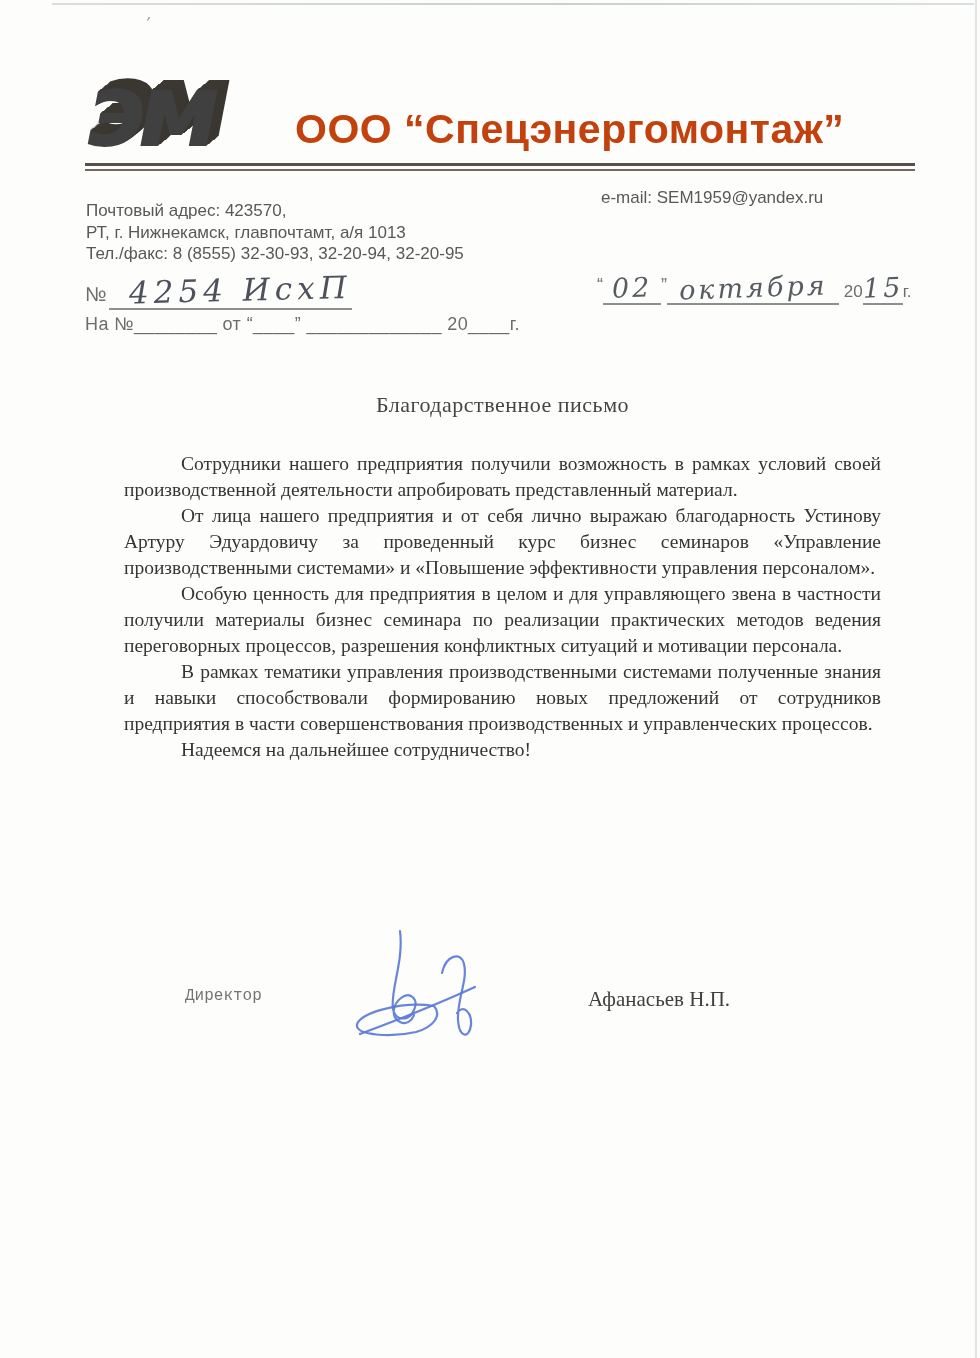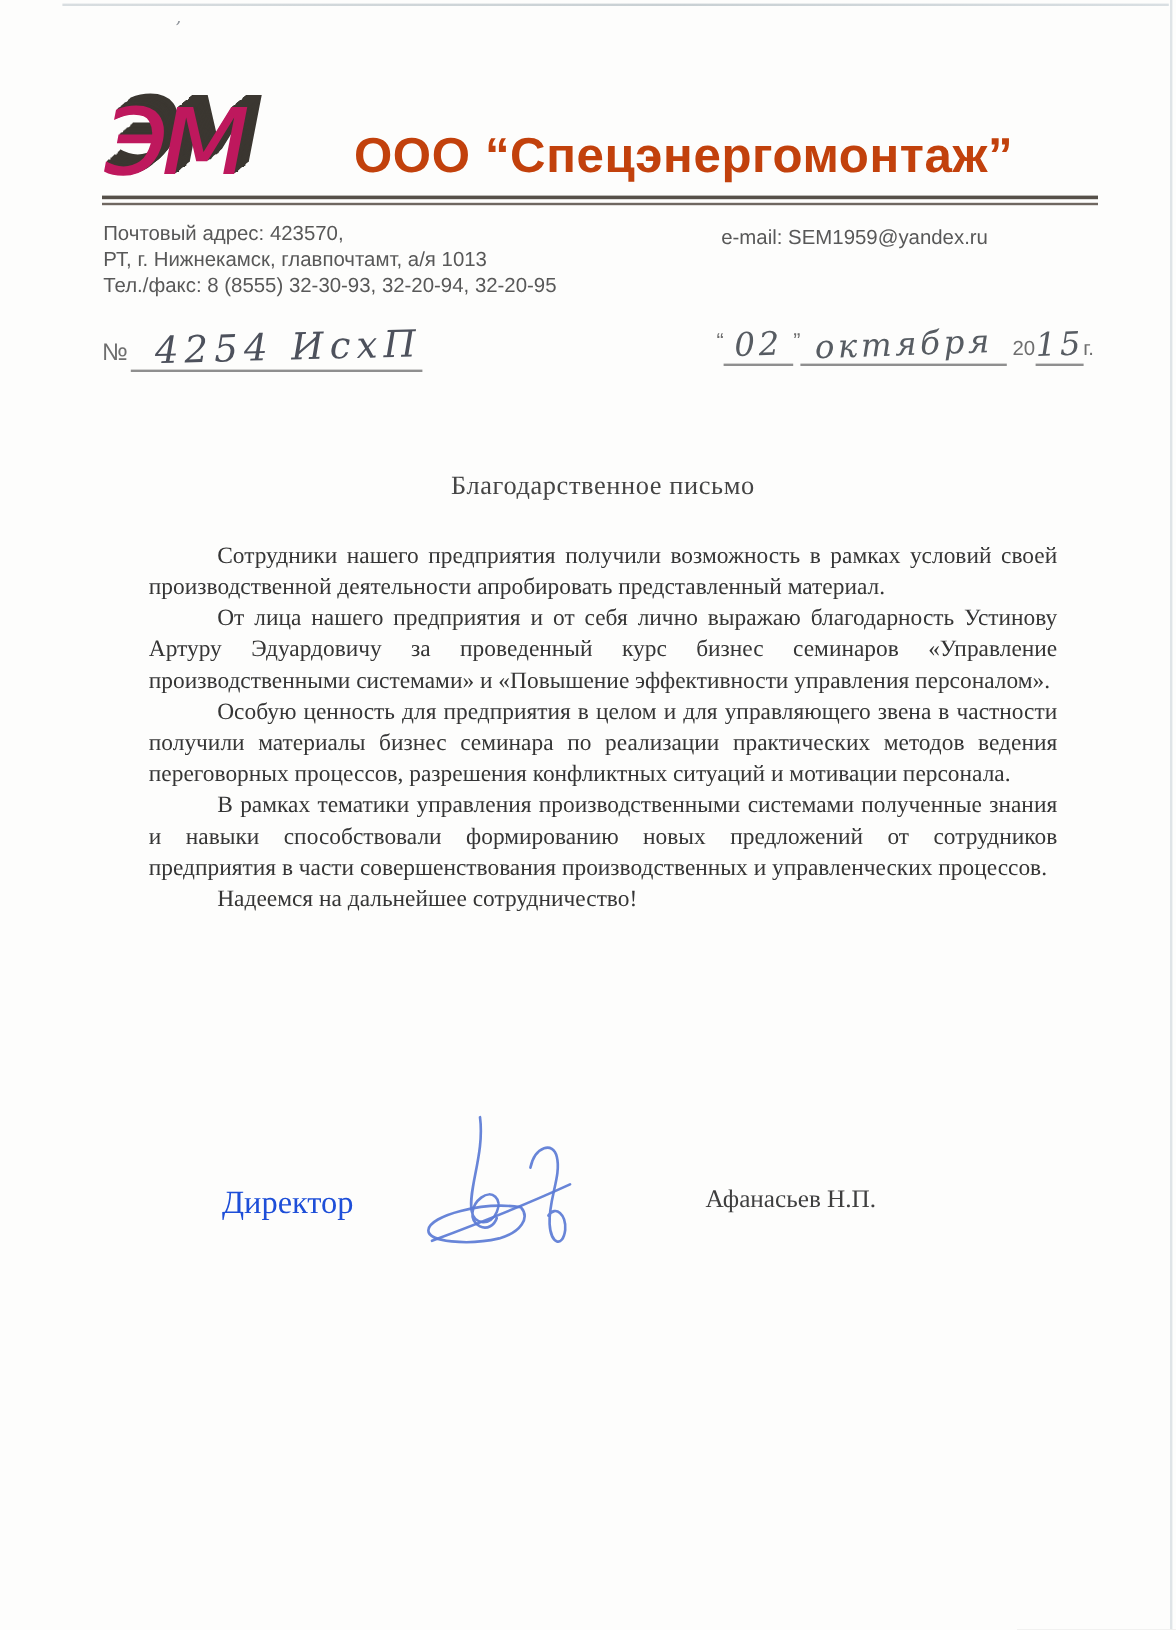--- a/index.html
+++ b/index.html
@@ -12,39 +12,39 @@
   
   .edge-top { position:absolute; top:3px; left:52px; right:6px; height:2px;
     background:linear-gradient(90deg,#ccd3d7,#b7c1c6 55%,#cdd5da); opacity:.75; }
   .edge-right { position:absolute; top:0; right:3px; width:2px; height:100%; background:#dfe4e7; }
   .speck { position:absolute; left:146px; top:14px; color:#90959b; font-size:15px;
     font-family:"DejaVu Serif",serif; font-style:italic; }
 
   
   .logo { position:absolute; left:86px; top:52px; width:210px; height:130px; }
   .logo-text {
-    font-family:"DejaVu Sans", sans-serif; font-style:italic; font-weight:normal;
-    font-size:102px; line-height:118px; letter-spacing:-9px; color:#be185d;
+    font-family:"DejaVu Sans", sans-serif; font-style:italic; font-weight:bold;
+    font-size:102px; line-height:118px; letter-spacing:-9px; color:#404040;
     text-shadow:
       1px -1px 0 #3b3731, 2px -2px 0 #3b3731, 3px -2px 0 #3b3731,
       4px -3px 0 #3b3731, 5px -4px 0 #3b3731, 6px -5px 0 #3b3731,
       7px -6px 0 #3b3731, 8px -6px 0 #3b3731, 9px -7px 0 #3b3731,
       10px -8px 0 #3b3731, 11px -9px 0 #3b3731, 12px -10px 0 #3b3731;
   }
 
   .company {
     position:absolute; left:295px; top:106px; width:660px;
     font-size:41px; font-weight:bold; 
     color:#c2410c; letter-spacing:.5px; white-space:nowrap;
   }
 
   .rule { position:absolute; left:85px; top:163px; width:830px; height:3px;
     border-top:3px solid #565049; border-bottom:2px solid #6f6760; }
 
-  .address { position:absolute; left:86px; top:184px; font-size:17px;
+  .address { position:absolute; left:86px; top:200px; font-size:17px;
     line-height:21.5px; color:#585858; }
   .email   { position:absolute; left:601px; top:188px; font-size:17px; color:#585858; }
 
   
   .outgoing { position:absolute; left:85px; top:272px; color:#6e6e6e; font-size:20px; white-space:nowrap; }
   .blank { display:inline-block; border-bottom:2px solid #8f8f8f; text-align:center; }
   .blank-no { width:243px; margin-left:3px; text-align:left; }
   .hand { font-family:"DejaVu Serif", serif; font-style:italic; display:inline-block; }
   .hand-no { font-size:31px; color:#4d515c; letter-spacing:5px; padding-left:20px;
     transform:rotate(-1.5deg); }
@@ -65,21 +65,21 @@
   .body { position:absolute; left:124px; top:392px; width:757px;
     font-family:"Liberation Serif", serif; color:#353535; }
   .title { text-align:center; font-size:22px; letter-spacing:.5px;
     color:#454545; margin:0 0 33px 0; }
   .para { margin:0; font-size:19.5px; line-height:26px;
     text-align:justify; text-indent:57px; }
   .closing { text-align:left; }
 
   
   .sig-title { position:absolute; left:185px; top:987px;
-    font-family:Liberation Serif, serif; font-size:27px; color:#1d4ed8; }
+    font-family:Liberation Mono, monospace; font-size:16px; color:#737373; }
   .sig-name  { position:absolute; left:588px; top:987px;
     font-family:"Liberation Serif", serif; font-size:21px; color:#3f3f3f; }
   .sig { position:absolute; left:330px; top:903px; width:200px; height:180px; }
   .sig path { fill:none; stroke:#5b7bd5; stroke-width:2.2;
     stroke-linecap:round; stroke-linejoin:round; opacity:.92; }
 </style>
 </head>
 <body>
 
 <div class="page">
@@ -103,20 +103,21 @@
 
   <div class="outgoing">
     <span>№</span><span class="blank blank-no"><span class="hand hand-no">4254 ИсхП</span></span>
   </div>
 
   <div class="dateline">
     <span class="q">“</span><span class="blank blank-day"><span class="hand hand-date">02</span></span><span class="q">”</span><span class="blank blank-month"><span class="hand hand-date">октября</span></span>
     <span class="printed">20</span><span class="blank blank-year"><span class="hand hand-date">15</span></span><span class="printed">г.</span>
   </div>
 
+  <div class="replyline">На №________ от “____” _____________ 20____г.</div>
 
   <div class="body">
     <div class="title">Благодарственное письмо</div>
     <p class="para">Сотрудники нашего предприятия получили возможность в рамках условий своей производственной деятельности апробировать представленный материал.</p>
     <p class="para">От лица нашего предприятия и от себя лично выражаю благодарность Устинову Артуру Эдуардовичу за проведенный курс бизнес семинаров «Управление производственными системами» и «Повышение эффективности управления персоналом».</p>
     <p class="para">Особую ценность для предприятия в целом и для управляющего звена в частности получили материалы бизнес семинара по реализации практических методов ведения переговорных процессов, разрешения конфликтных ситуаций и мотивации персонала.</p>
     <p class="para">В рамках тематики управления производственными системами полученные знания и навыки способствовали формированию новых предложений от сотрудников предприятия в части совершенствования производственных и управленческих процессов.</p>
     <p class="para closing">Надеемся на дальнейшее сотрудничество!</p>
   </div>
 

